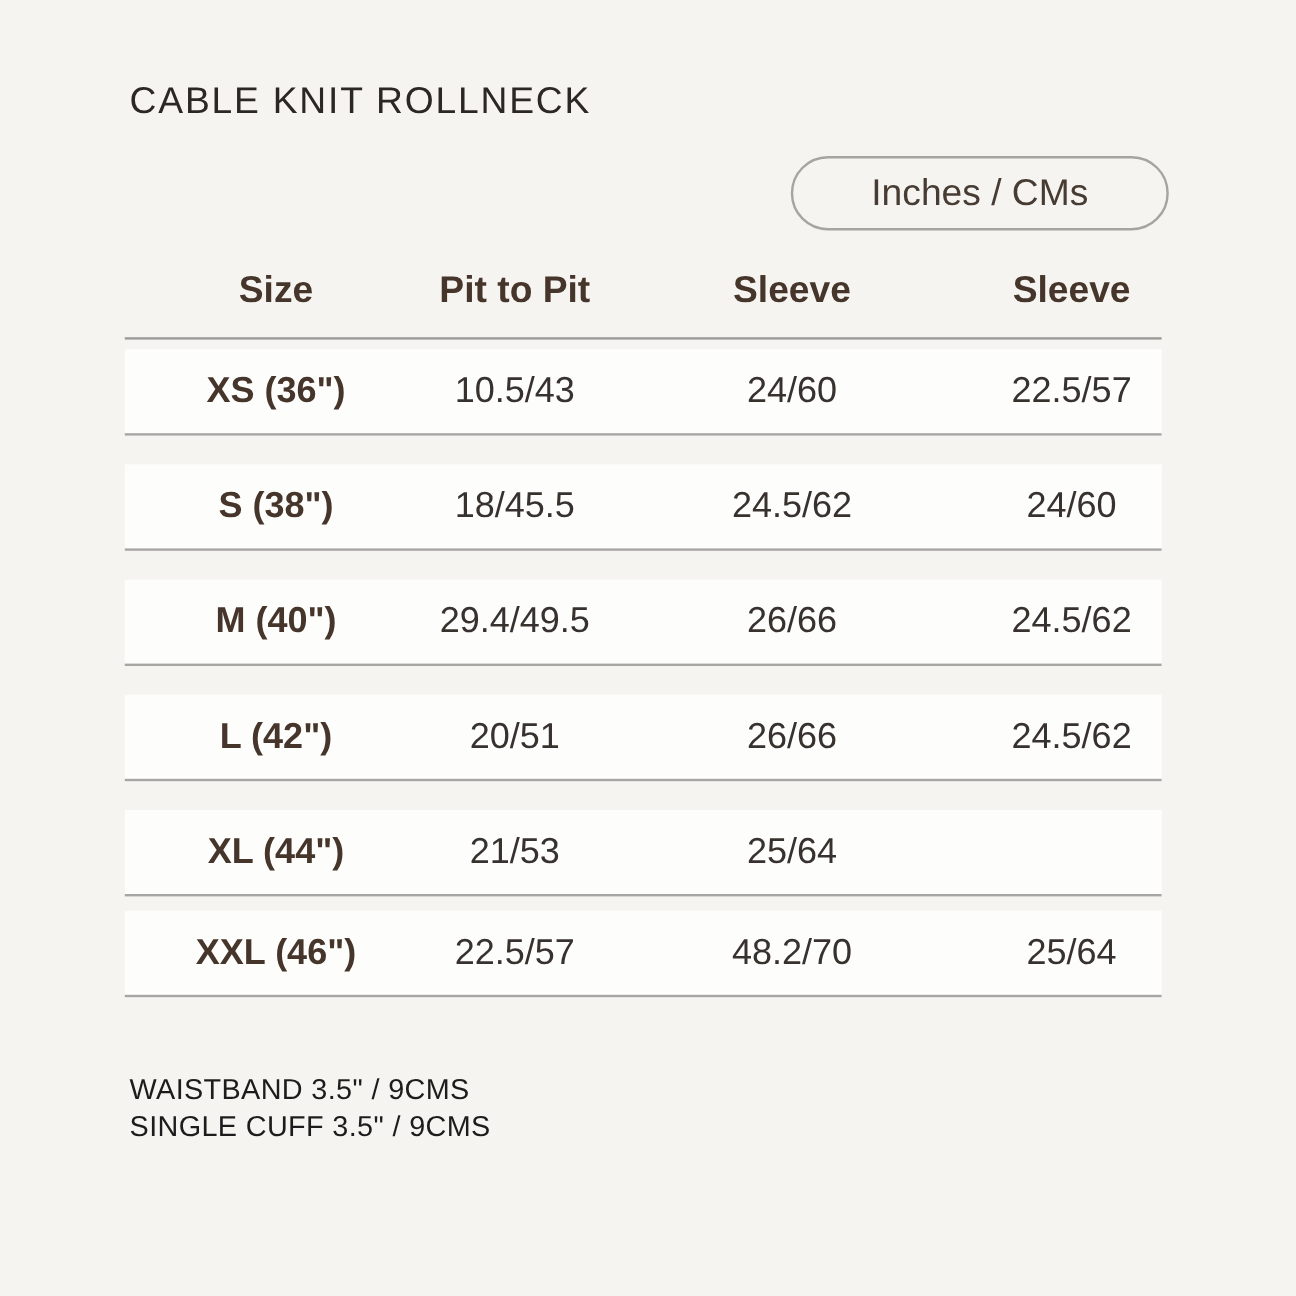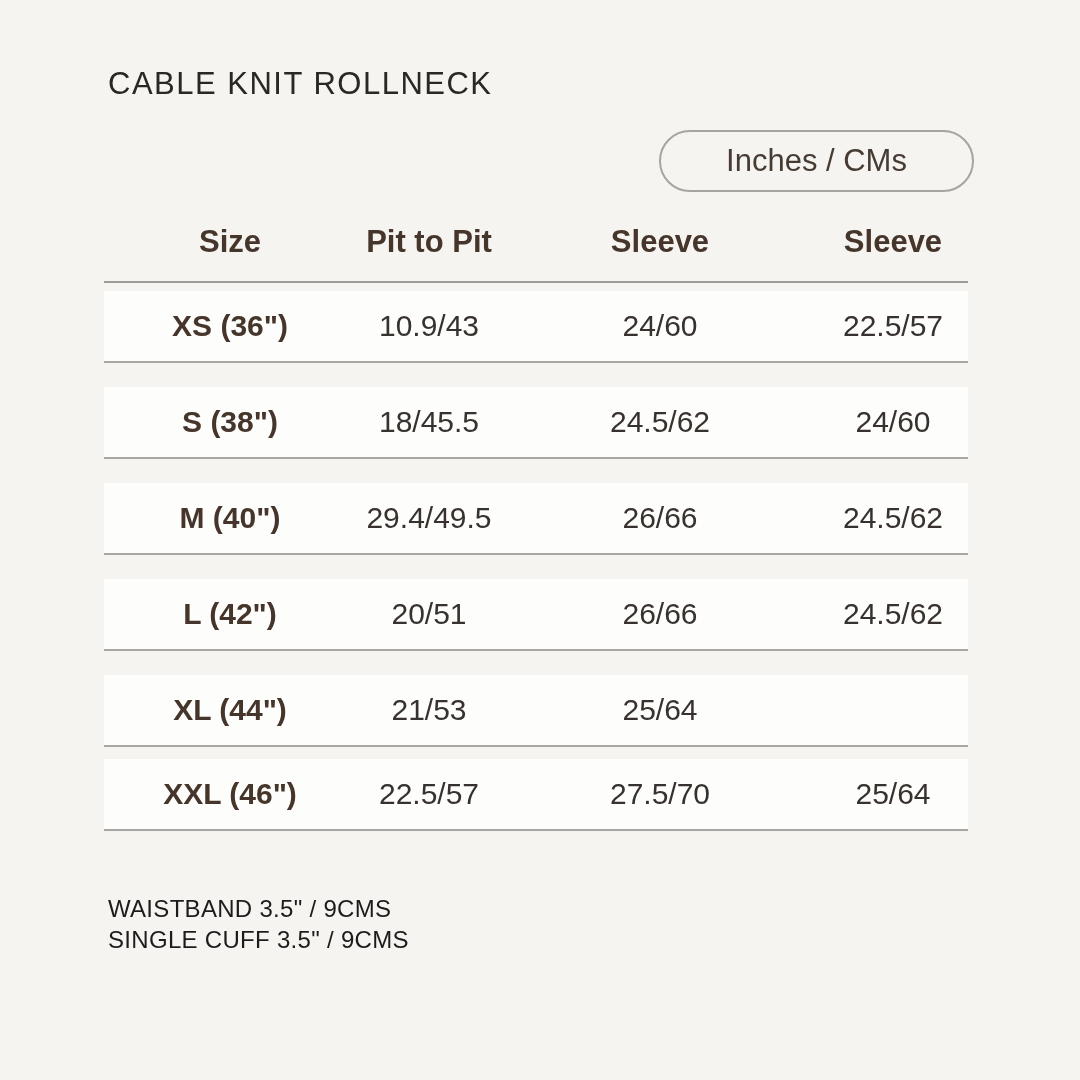--- a/index.html
+++ b/index.html
@@ -132,21 +132,21 @@
     <div class="header-row">
       <span class="header-cell">Size</span>
       <span class="header-cell">Pit to Pit</span>
       <span class="header-cell">Sleeve</span>
       <span class="header-cell">Sleeve</span>
     </div>
     <div class="divider"></div>
     <div class="rows">
   <div class="size-row">
     <span class="cell size-label">XS (36")</span>
-    <span class="cell">10.9/43</span>
+    <span class="cell">10.5/43</span>
     <span class="cell">24/60</span>
     <span class="cell">22.5/57</span>
   </div>
 
   <div class="size-row">
     <span class="cell size-label">S (38")</span>
     <span class="cell">18/45.5</span>
     <span class="cell">24.5/62</span>
     <span class="cell">24/60</span>
   </div>
@@ -167,21 +167,21 @@
 
   <div class="size-row">
     <span class="cell size-label">XL (44")</span>
     <span class="cell">21/53</span>
     <span class="cell">25/64</span>
   </div>
 
   <div class="size-row">
     <span class="cell size-label">XXL (46")</span>
     <span class="cell">22.5/57</span>
-    <span class="cell">27.5/70</span>
+    <span class="cell">48.2/70</span>
     <span class="cell">25/64</span>
   </div>
 </div>
   </section>
 
   <footer class="footnotes">
     <div class="footnote">WAISTBAND 3.5" / 9CMS</div>
     <div class="footnote">SINGLE CUFF 3.5" / 9CMS</div>
   </footer>
 

